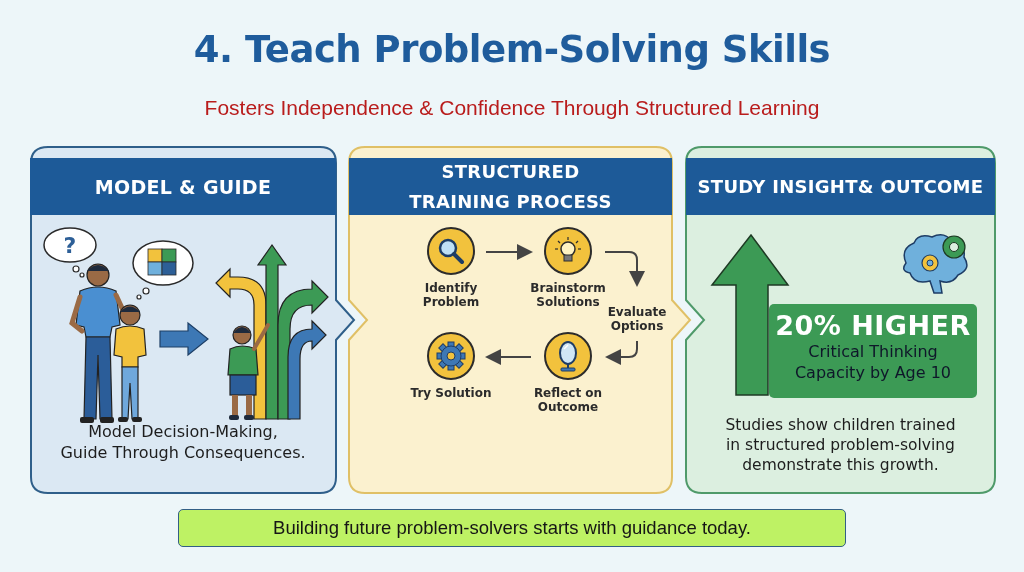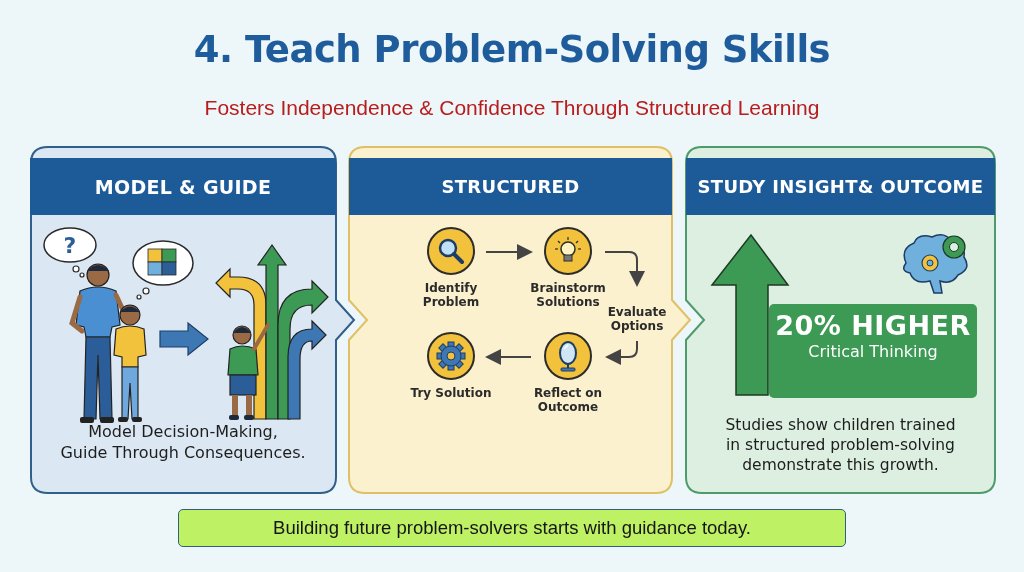--- a/index.html
+++ b/index.html
@@ -48,21 +48,21 @@
     width: 48px; height: 48px; border-radius: 50%;
     background: #f2c23d; border: 2px solid #2c2c2c;
     margin: 0 auto 6px auto; display: flex; align-items: center; justify-content: center;
   }
 
   .stat-box {
     position: absolute; left: 83px; top: 157px; width: 208px; height: 94px;
     background: #3c9a55; border-radius: 5px; color: #fff; text-align: center;
   }
   .stat-big { font-size: 27px; font-weight: bold; margin-top: 6px; letter-spacing: 0.5px; }
-  .stat-small { font-size: 16px; line-height: 21px; color: #ffffff; }
+  .stat-small { font-size: 16px; line-height: 21px; color: #0f172a; }
 
   .banner {
     position: absolute; left: 178px; top: 509px; width: 668px; height: 38px;
     background: #bef264; border: 1.5px solid #335f86; border-radius: 5px;
     display: flex; align-items: center; justify-content: center;
     font-size: 18.5px; color: #161616; font-family: "Liberation Sans", sans-serif;
   }
 </style>
 </head>
 <body>
@@ -145,20 +145,21 @@
   </svg>
   <div class="caption">
     <div>Model Decision-Making,</div>
     <div>Guide Through Consequences.</div>
   </div>
 </div>
 
 <div class="panel p2">
   <div class="panel-header" style="flex-direction:column;gap:8px;">
     <span>STRUCTURED</span>
+    <span>TRAINING PROCESS</span>
   </div>
 
   <svg width="323" height="200" viewBox="0 0 323 200" style="position:absolute;left:0;top:70px;">
     <defs>
       <marker id="ah" markerWidth="8" markerHeight="8" refX="6" refY="4" orient="auto">
         <path d="M0,0 L8,4 L0,8 Z" fill="#444"></path>
       </marker>
     </defs>
     <line x1="137" y1="35" x2="180" y2="35" stroke="#444" stroke-width="2" marker-end="url(#ah)"></line>
     <path d="M256,35 H280 Q288,35 288,43 V66" fill="none" stroke="#444" stroke-width="2" marker-end="url(#ah)"></path>
@@ -247,20 +248,21 @@
     <path d="M10,34 Q4,20 18,14 Q22,4 36,8 Q48,2 56,12 Q70,12 68,28 Q76,40 62,46 Q56,56 44,52 L46,64 L38,64 L34,52 Q18,56 14,44 Q4,42 10,34 Z" fill="#6fb0dc" stroke="#1e3d66" stroke-width="1.5"></path>
     <circle cx="34" cy="34" r="8" fill="#f2c23d" stroke="#1e3d66" stroke-width="1.2"></circle>
     <circle cx="34" cy="34" r="3" fill="#6fb0dc" stroke="#1e3d66" stroke-width="1"></circle>
     <circle cx="58" cy="18" r="11" fill="#3c9a55" stroke="#1e3a24" stroke-width="1.2"></circle>
     <circle cx="58" cy="18" r="4.5" fill="#dcefe0" stroke="#1e3a24" stroke-width="1"></circle>
   </svg>
 
   <div class="stat-box">
     <div class="stat-big">20% HIGHER</div>
     <div class="stat-small">Critical Thinking</div>
+    <div class="stat-small">Capacity by Age 10</div>
   </div>
 
   <div class="caption">
     <div>Studies show children trained</div>
     <div>in structured problem-solving</div>
     <div>demonstrate this growth.</div>
   </div>
 </div>
 
 <div class="banner">Building future problem-solvers starts with guidance today.</div>

